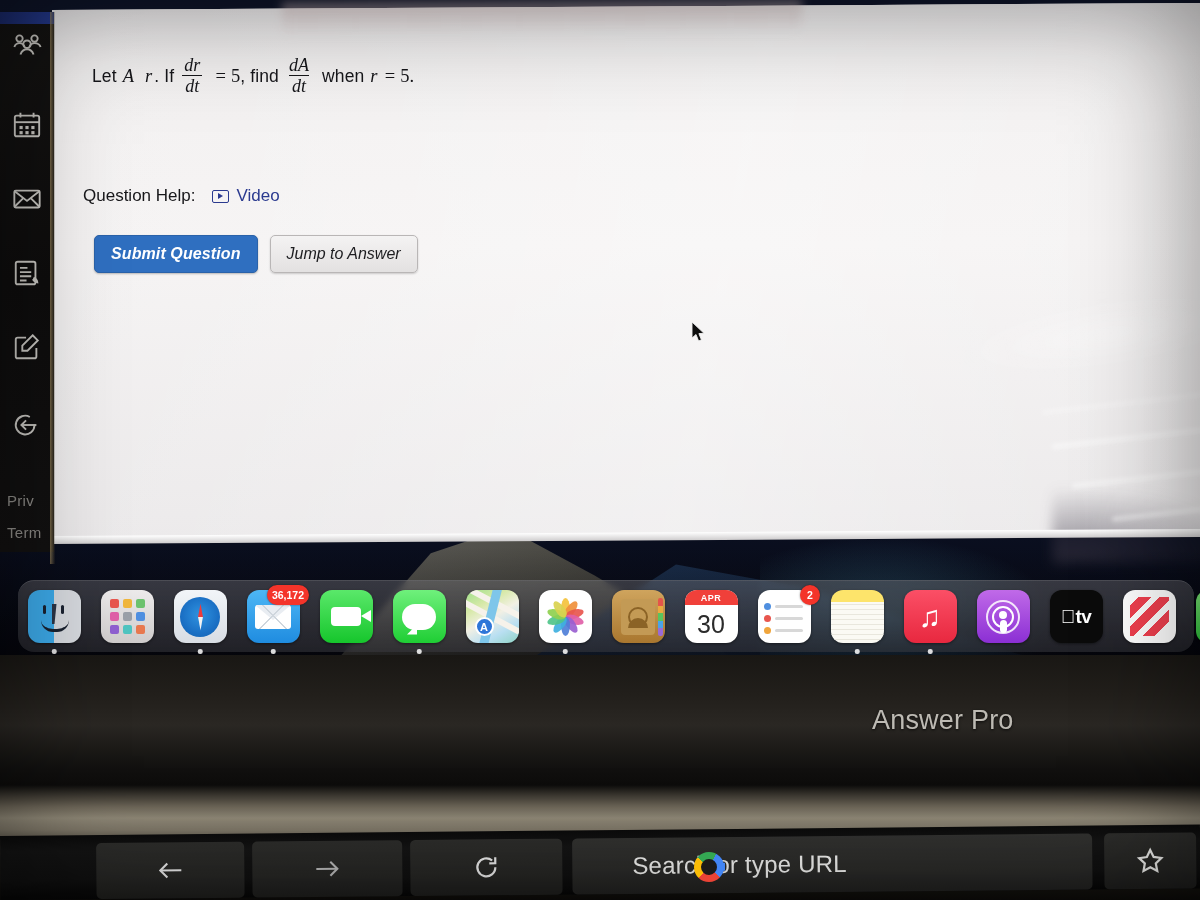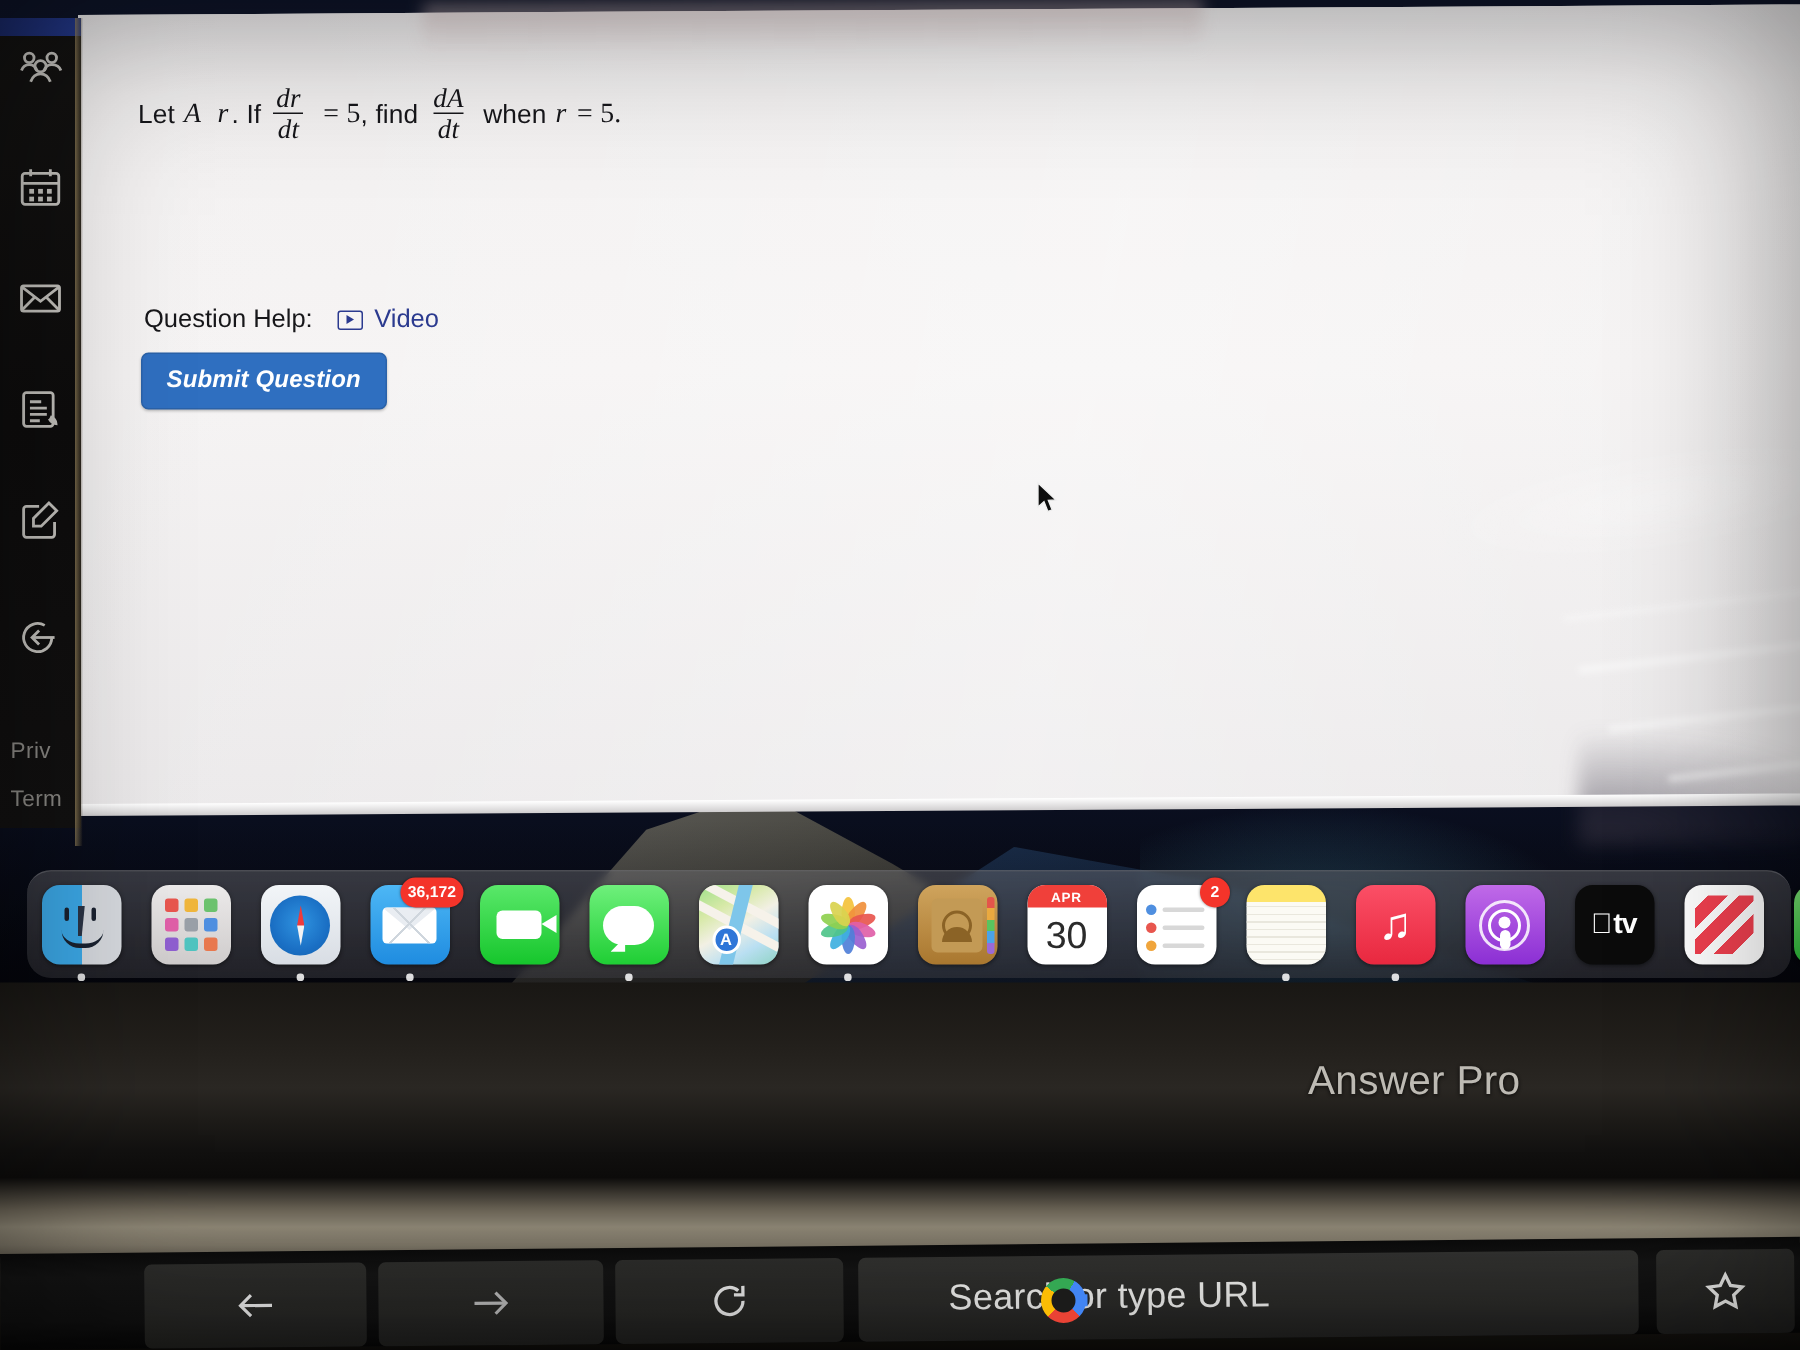--- a/index.html
+++ b/index.html
@@ -264,23 +264,23 @@
     font-family: "Liberation Serif", serif;
   }
   .answer-x {
     position: absolute; right: 12px; top: 50%;
     transform: translateY(-50%);
     font-size: 19px; font-weight: bold; color: #8d1f2d;
     font-family: "Liberation Sans", sans-serif;
   }
 
   .help-row {
-    position: absolute; left: 96px; top: 186px;
+    position: absolute; left: 83px; top: 186px;
     display: flex; align-items: center; gap: 9px;
-    font-size: 17px; color: #17171a; margin-top: 17px;
+    font-size: 17px; color: #17171a;
   }
   .help-label { font-size: 17px; color: #17171a; }
   .vid-link {
     display: flex; align-items: center; gap: 7px;
     color: #2b3a8f; font-size: 17px;
     margin-left: 8px;
   }
   .vid-ico {
     width: 17px; height: 13px;
     border: 1.6px solid #2b3a8f;
@@ -537,20 +537,21 @@
       <span class="vid-link">
         <span class="vid-ico">
             <i></i>
           </span>
         <span>Video</span>
       </span>
     </div>
 
     <div class="btn-row">
       <div class="btn-submit">Submit Question</div>
+      <div class="btn-jump">Jump to Answer</div>
     </div>
 
     <svg class="cursor" viewBox="0 0 16 22">
       <path d="M1 1 L1 17 L5 13.5 L7.6 20 L10.4 18.8 L7.9 12.6 L13 12.3 Z" fill="#0d0d0d" stroke="#efefef" stroke-width="0.9"></path>
     </svg>
 
     <div class="nav-rail">
       <div class="rail-blue-top"></div>
 
       <div class="rail-ico" style="top:16px">

